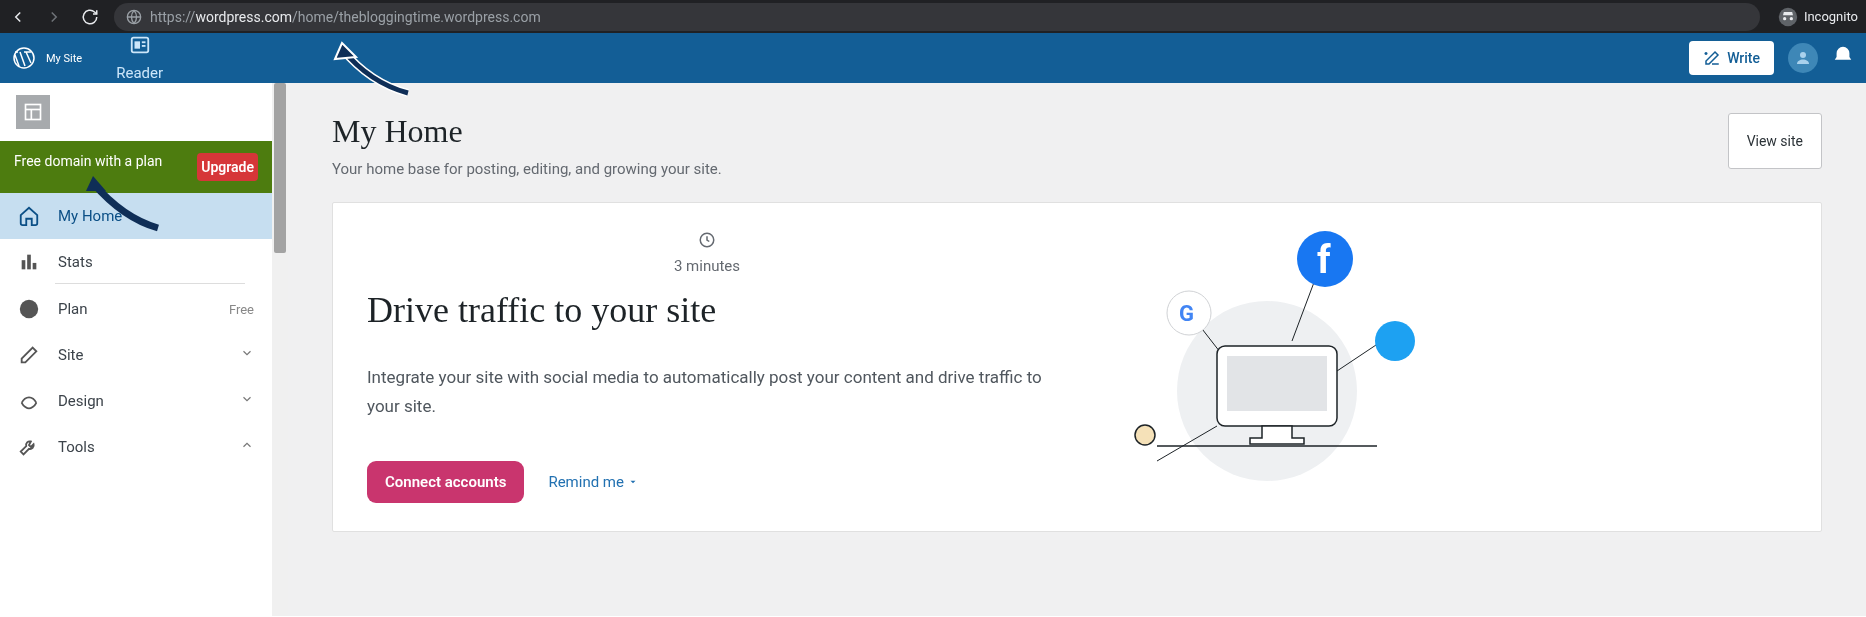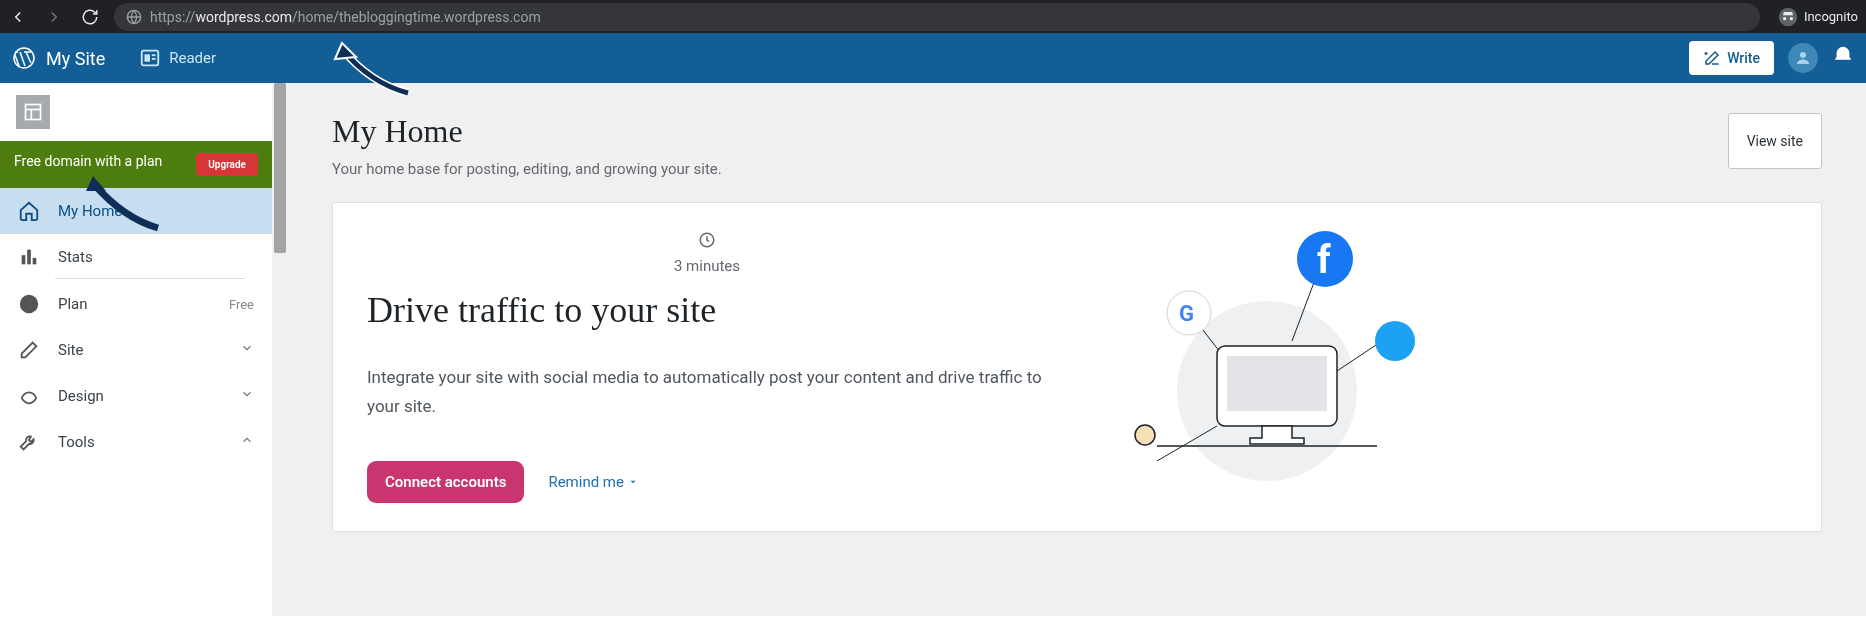--- a/index.html
+++ b/index.html
@@ -9,33 +9,33 @@
     .browser-bar { height: 33px; background: #202124; display: flex; align-items: center; padding: 0 8px; color: #9aa0a6; position: relative; }
     .browser-nav { display: flex; align-items: center; gap: 16px; }
     .browser-arrow { width: 20px; height: 20px; display:flex; align-items:center; justify-content:center; }
     .url-bar { flex: 1; background: #35363a; border-radius: 16px; height: 28px; display: flex; align-items: center; padding: 0 12px; margin-left: 14px; margin-right: 18px; color: #9aa0a6; font-size: 14px; }
     .url-highlight { color: #e8eaed; }
     .incognito-chip { display:flex; align-items:center; gap:6px; color:#e8eaed; font-size:13px; }
 
     
     .wp-topbar { height: 50px; background: #135e96; display: flex; align-items: center; color: #fff; padding: 0 12px; }
     .wp-logo-wrap { display:flex; align-items:center; gap:10px; padding-right:20px; margin-right:14px; }
-    .wp-tb-link { display: flex; align-items:center; gap:8px; font-size:15px; color:#cce6fa; }
+    .wp-tb-link { display: flex; align-items:center; gap:8px; font-size:15px; color:#cce6fa;flex-direction:column; }
     .wp-tb-spacer { flex:1; }
     .write-btn { background:#fff; color:#135e96; border-radius:4px; height:34px; padding:0 14px; display:flex; align-items:center; gap:6px; font-size:14px; font-weight:500; }
     .tb-icon { width:30px; height:30px; border-radius:50%; background:#3e87b7; margin-left:14px; display:flex; align-items:center; justify-content:center; }
 
     
     .content { display:flex; height: calc(617px - 34px - 50px); position:relative; }
 
     .sidebar { width: 272px; position:relative; background:#fff; }
     .sb-site-toggle { padding: 12px 16px; }
     .sb-grey-icon { width:34px; height:34px; background:#a7aaad; display:flex; align-items:center; justify-content:center; }
     .sb-free-row { background:#4d7c0f; color:#fff; display:flex; align-items:flex-start; justify-content:space-between; padding: 12px 14px; font-size:14px; }
-    .upgrade-btn { background:#d63638; color:#fff; font-weight:600; font-size:10px; border-radius:4px; padding:6px 12px; }
+    .upgrade-btn { background:#d63638; color:#fff; font-weight:600; font-size:14px; border-radius:4px; padding:6px 4px; }
     .sb-item { display:flex; align-items:center; gap:18px; padding: 12px 18px; font-size:15px; color:#3c434a; position:relative; }
     .sb-item.active { background:#c6def0; color:#0b4f86; }
     .sb-item .chev { margin-left:auto; color:#777; }
     .sb-item .meta { margin-left:auto; color:#888; font-size:13px; }
     .sb-sub { padding: 10px 18px 10px 58px; font-size:15px; color:#3c434a; }
     .sb-divider { border-top:1px solid #ddd; margin-left:55px; margin-top:-2px; margin-bottom:2px; width:190px; }
 
     .scrollbar-track { width:16px; background:#f0f0f0; position:absolute; top:0; right:-16px; bottom:0; }
     .scrollbar-thumb { background:#a3a3a3; position:absolute; left:2px; right:2px; top:0; height:170px; border-radius:2px; }
 
@@ -97,21 +97,21 @@
     <span>Incognito</span>
   </div>
 </div>
 
 <div class="wp-topbar">
   <div class="wp-logo-wrap">
     <svg width="24" height="24" viewBox="0 0 24 24" fill="none" stroke="#fff" stroke-width="1.5">
         <circle cx="12" cy="12" r="10"></circle>
         <path d="M3 9l4 11M8 6l5 14M14 6l5 11M19 6h-7M6 6H3"></path>
       </svg>
-    <span style="color:#fff;font-size:18px;">My Site</span>
+    <span style="color:#fff;font-size:11px;">My Site</span>
   </div>
   <div class="wp-tb-link">
     <svg width="22" height="22" viewBox="0 0 24 24" fill="#cce6fa">
         <rect x="3" y="4" width="18" height="16" rx="2" fill="none" stroke="#cce6fa" stroke-width="2"></rect>
         <rect x="6" y="8" width="6" height="8" fill="#cce6fa"></rect>
         <line x1="14" y1="9" x2="18" y2="9" stroke="#cce6fa" stroke-width="2"></line>
         <line x1="14" y1="13" x2="18" y2="13" stroke="#cce6fa" stroke-width="2"></line>
       </svg>
     <span>Reader</span>
   </div>

